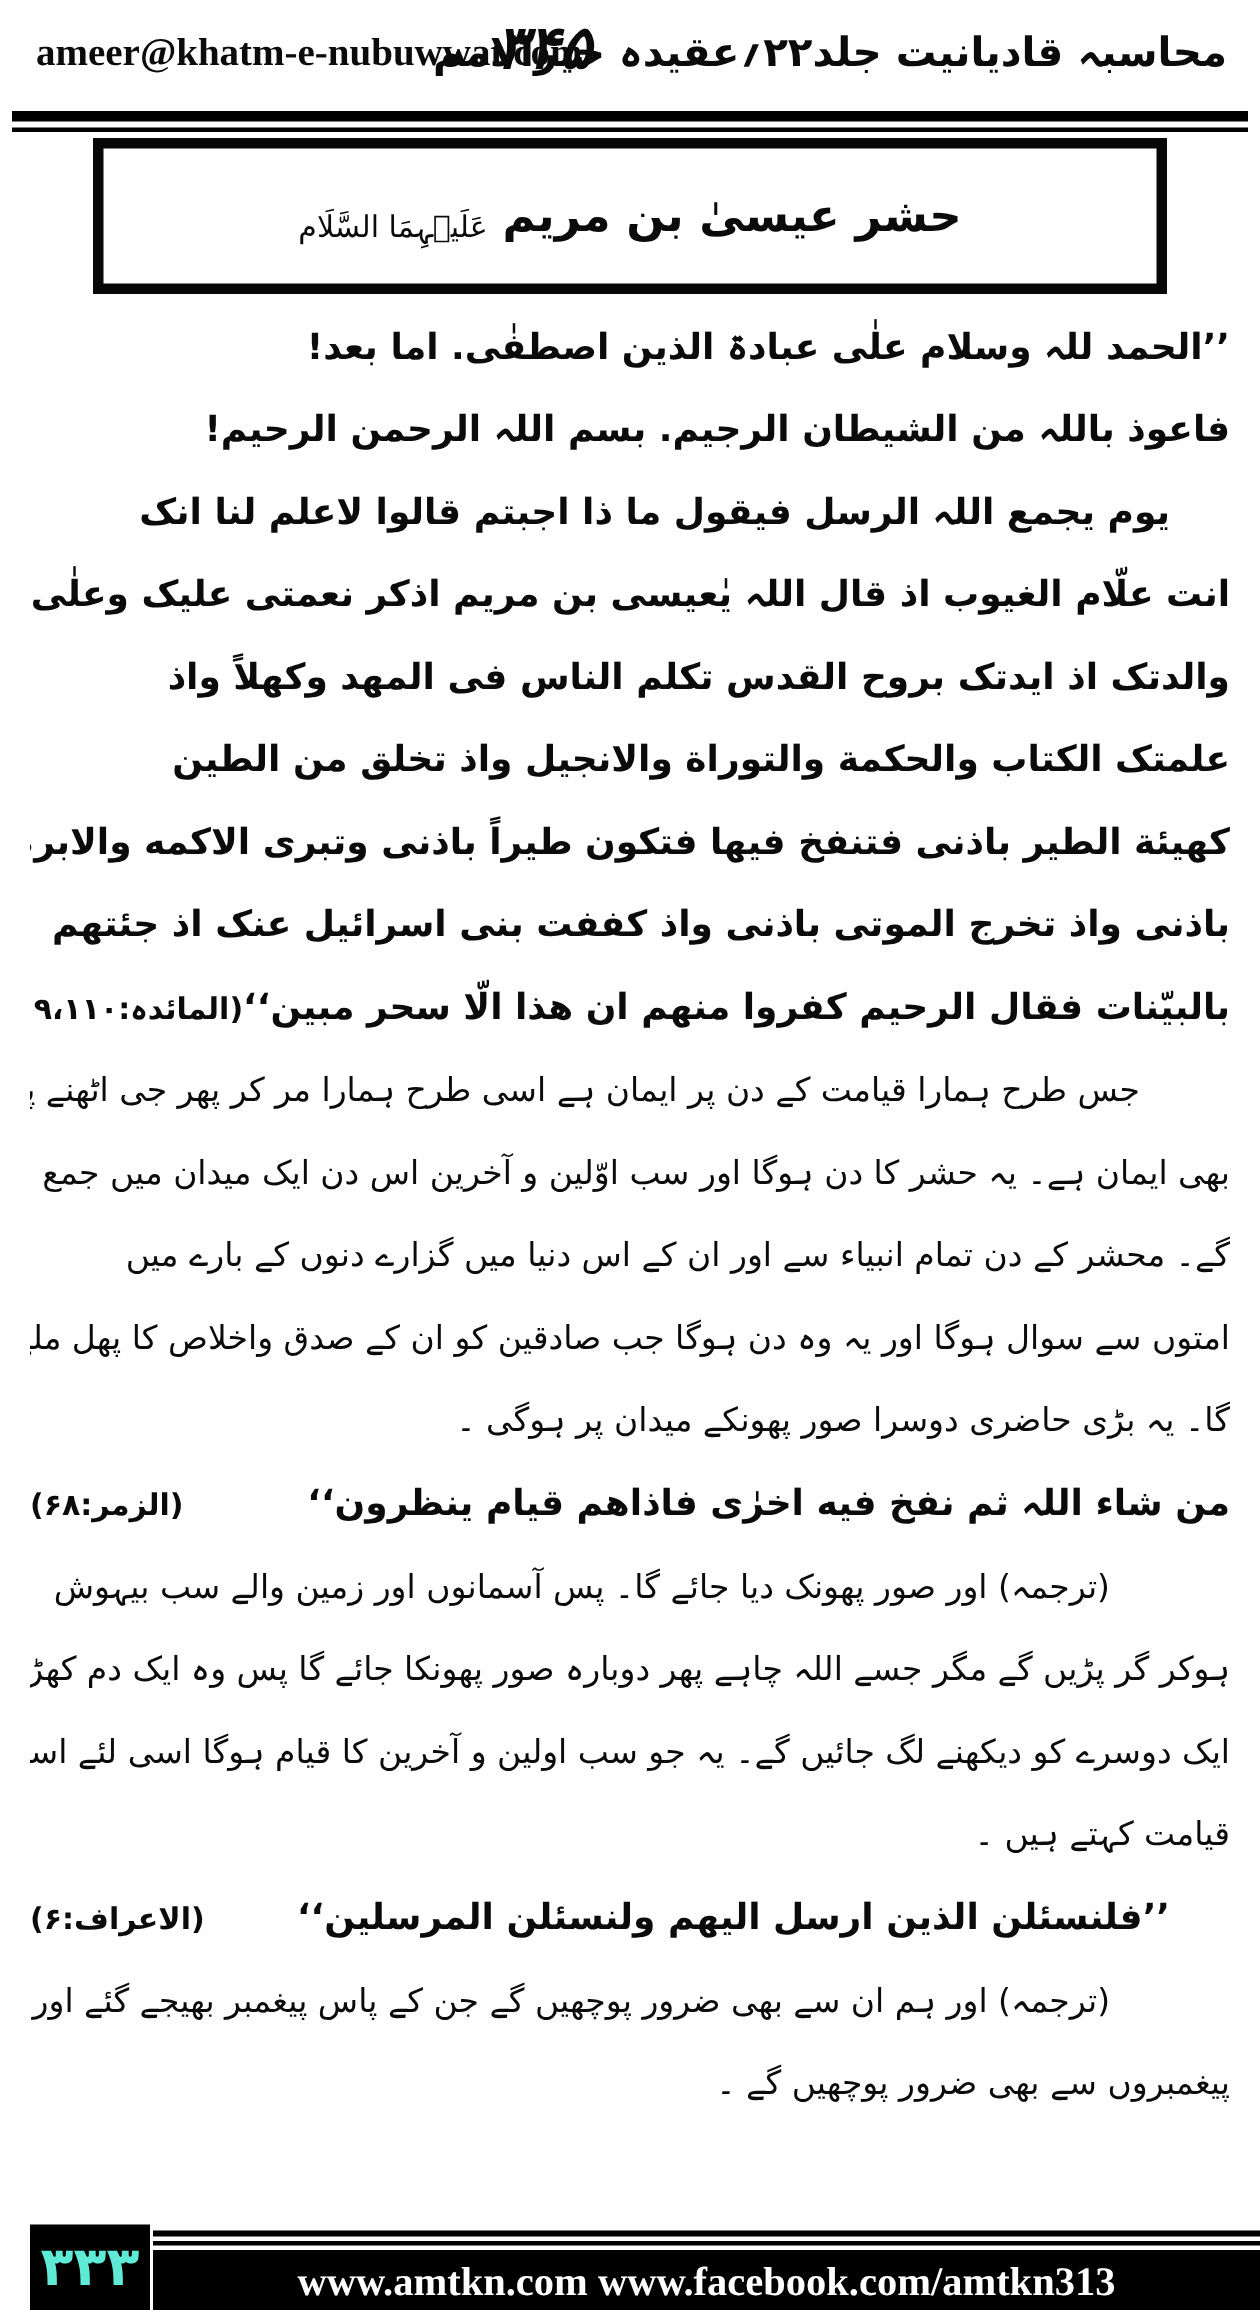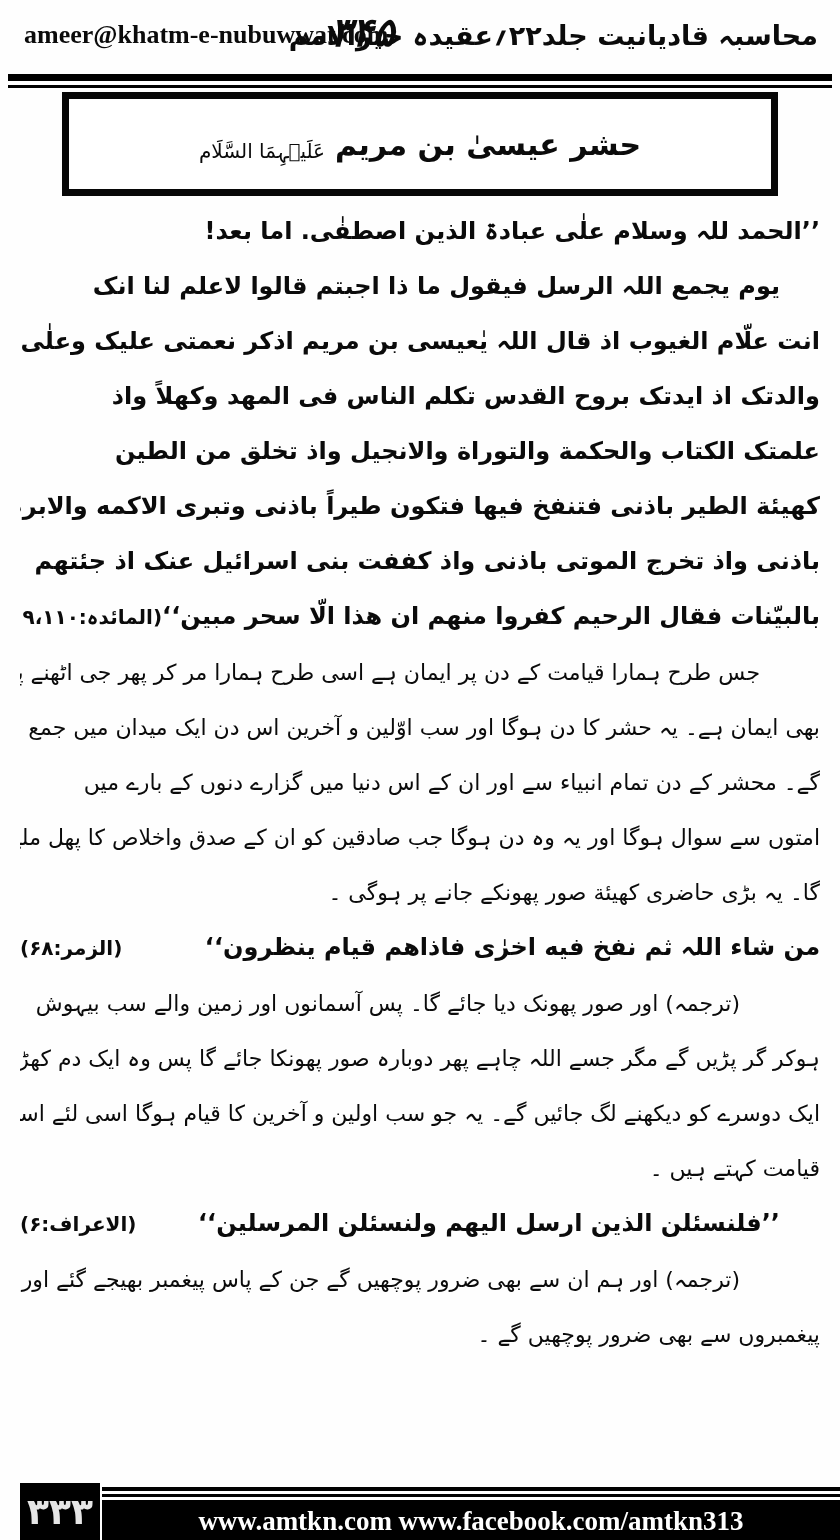--- a/index.html
+++ b/index.html
@@ -42,21 +42,21 @@
   .ur { font-size:22px; }
   .center { }
   .ind-sm { padding-right:40px; }
   .ind-md { padding-right:60px; }
   .ind-lg { padding-right:80px; }
   .qlast { display:flex; justify-content:space-between; align-items:baseline; }
   .ref { font-weight:bold; font-size:20px; white-space:nowrap; }
   
   .footer-num {
     position:absolute; left:20px; top:1483px; width:80px; height:57px;
-    background:#000; color:#e5e5e5; display:flex; align-items:center; justify-content:center;
+    background:#000; color:#5eead4; display:flex; align-items:center; justify-content:center;
     font-weight:bold; font-size:36px; letter-spacing:2px;
   }
   .footer-right { position:absolute; left:102px; right:0; top:1487px; }
   .f-line1 { height:4px; background:#000; margin-bottom:3px; }
   .f-line2 { height:3px; background:#000; margin-bottom:3px; }
   .f-bar {
     height:43px; background:#000; color:#fff; direction:ltr;
     text-align:center; line-height:43px;
     font-family:"Liberation Serif", serif; font-weight:bold; font-size:27px;
   }
@@ -73,37 +73,38 @@
   <div class="rule-thin"></div>
 
   <div class="title-box">
     <span class="title-main">حشر عیسیٰ بن مریم</span>
     <span class="title-hon">عَلَیۡہِمَا السَّلَام</span>
   </div>
 
   <div class="content">
 
     <div class="line ar center">’’الحمد للہ وسلام علٰی عبادۃ الذین اصطفٰی. اما بعد!</div>
+    <div class="line ar center">فاعوذ باللہ من الشیطان الرجیم. بسم اللہ الرحمن الرحیم!</div>
 
     <div class="line ar ind-sm">یوم یجمع اللہ الرسل فیقول ما ذا اجبتم قالوا لاعلم لنا انک</div>
     <div class="line ar">انت علّام الغیوب اذ قال اللہ یٰعیسی بن مریم اذکر نعمتی علیک وعلٰی</div>
     <div class="line ar">والدتک اذ ایدتک بروح القدس تکلم الناس فی المهد وکهلاً واذ</div>
     <div class="line ar">علمتک الکتاب والحکمة والتوراة والانجیل واذ تخلق من الطین</div>
     <div class="line ar">کهیئة الطیر باذنی فتنفخ فیها فتکون طیراً باذنی وتبری الاکمه والابرص</div>
     <div class="line ar">باذنی واذ تخرج الموتی باذنی واذ کففت بنی اسرائیل عنک اذ جئتهم</div>
     <div class="line ar qlast">
       <span>بالبیّنات فقال الرحیم کفروا منهم ان هذا الّا سحر مبین‘‘</span>
       <span class="ref">(المائدہ:۱۰۹،۱۱۰)</span>
     </div>
 
     <div class="line ur ind-md">جس طرح ہمارا قیامت کے دن پر ایمان ہے اسی طرح ہمارا مر کر پھر جی اٹھنے پر</div>
     <div class="line ur">بھی ایمان ہے۔ یہ حشر کا دن ہوگا اور سب اوّلین و آخرین اس دن ایک میدان میں جمع ہوں</div>
     <div class="line ur">گے۔ محشر کے دن تمام انبیاء سے اور ان کے اس دنیا میں گزارے دنوں کے بارے میں</div>
     <div class="line ur">امتوں سے سوال ہوگا اور یہ وہ دن ہوگا جب صادقین کو ان کے صدق واخلاص کا پھل ملے</div>
-    <div class="line ur">گا۔ یہ بڑی حاضری کهیئة صور پھونکے جانے پر ہوگی ۔</div>
+    <div class="line ur">گا۔ یہ بڑی حاضری دوسرا صور پھونکے میدان پر ہوگی ۔</div>
 
     <div class="line ar qlast">
       <span>من شاء اللہ ثم نفخ فیه اخرٰی فاذاهم قیام ینظرون‘‘</span>
       <span class="ref">(الزمر:۶۸)</span>
     </div>
 
     <div class="line ur ind-lg">(ترجمہ) اور صور پھونک دیا جائے گا۔ پس آسمانوں اور زمین والے سب بیہوش</div>
     <div class="line ur">ہوکر گر پڑیں گے مگر جسے اللہ چاہے پھر دوبارہ صور پھونکا جائے گا پس وہ ایک دم کھڑے ہوکر</div>
     <div class="line ur">ایک دوسرے کو دیکھنے لگ جائیں گے۔ یہ جو سب اولین و آخرین کا قیام ہوگا اسی لئے اسے</div>
     <div class="line ur">قیامت کہتے ہیں ۔</div>

